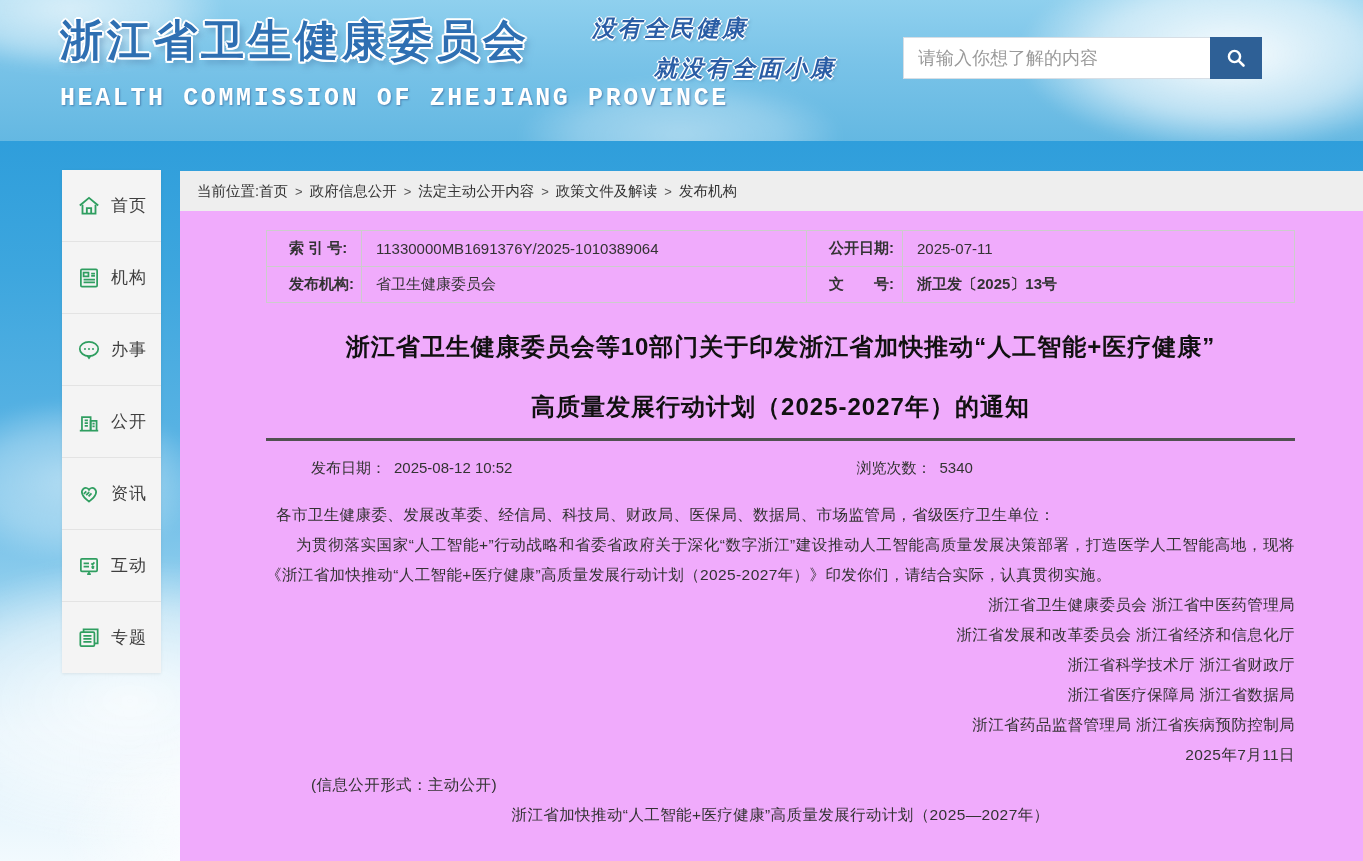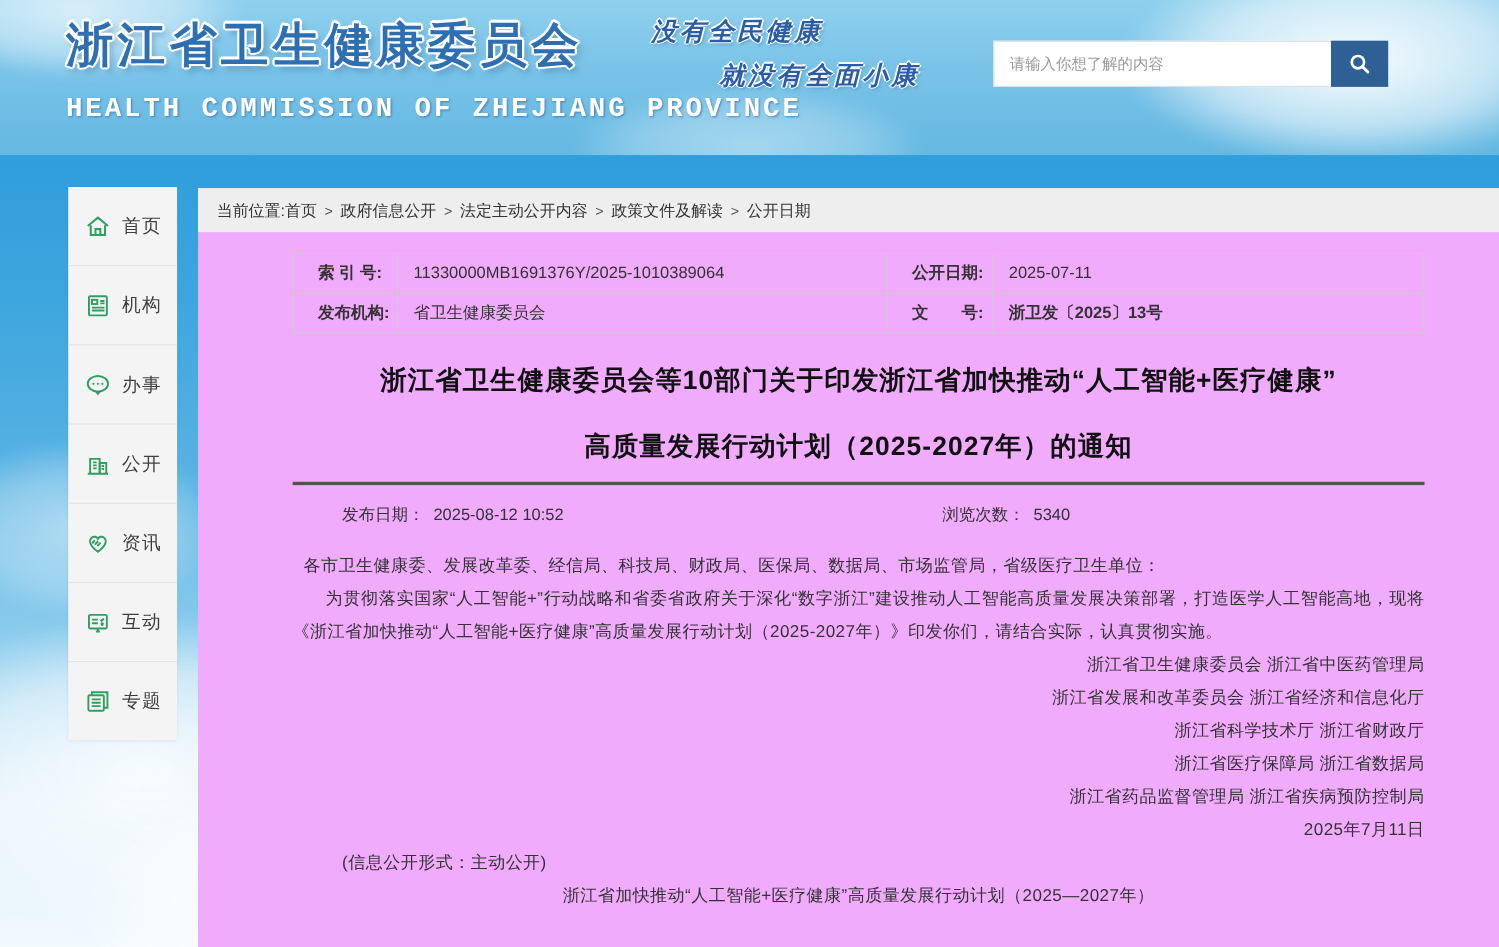--- a/index.html
+++ b/index.html
@@ -20,21 +20,21 @@
   .site-name-en { margin-top:14px; font-size:25px; font-weight:bold; letter-spacing:2.6px; color:#fff;
     text-shadow:1px 1px 2px rgba(60,110,160,.75);font-family:Liberation Mono, monospace; }
 
   .slogan { position:absolute; left:592px; top:13px; font-family:"Liberation Serif","DejaVu Serif",serif;
     font-style:italic; font-weight:bold; color:#2a5da5; font-size:23px; letter-spacing:3px;
     text-shadow:1.5px 0 0 #fff,-1.5px 0 0 #fff,0 1.5px 0 #fff,0 -1.5px 0 #fff,2px 2px 3px rgba(70,120,165,.5); }
   .slogan-line2 { margin-left:62px; margin-top:9px; }
 
   .search-box { position:absolute; left:903px; top:37px; width:359px; height:42px; display:flex; }
   .search-input { flex:1; height:42px; border:1px solid #d7dee5; border-right:none; padding:0 14px;
-    font-size:14px; color:#ec4899; outline:none; background:#fff; }
+    font-size:18px; color:#ec4899; outline:none; background:#fff; }
   .search-input::placeholder { color:#9a9a9a; }
   .search-btn { width:52px; height:42px; border:none; background:#2e6096; cursor:pointer;
     display:flex; align-items:center; justify-content:center; }
 
   
   .sidebar { position:absolute; left:62px; top:170px; width:99px; height:503px; background:#f4f4f4;
     display:flex; flex-direction:column; box-shadow:0 1px 3px rgba(0,0,0,.08); }
   .side-item { flex:1; display:flex; align-items:center; justify-content:center; gap:9px;
     border-bottom:1px solid #e3e3e3; cursor:pointer; }
   .side-item:last-child { border-bottom:none; }
@@ -181,21 +181,21 @@
     <div class="breadcrumb">
       <span>当前位置:</span>
         <a>首页</a>
       <span class="crumb-sep">&gt;</span>
       <a>政府信息公开</a>
       <span class="crumb-sep">&gt;</span>
       <a>法定主动公开内容</a>
       <span class="crumb-sep">&gt;</span>
       <a>政策文件及解读</a>
       <span class="crumb-sep">&gt;</span>
-      <a>公开日期</a>
+      <a>发布机构</a>
     </div>
 
     <div class="content">
 
       <table class="doc-info">
         <tbody>
             <tr>
           <td class="lbl col-l1">索 引 号:</td>
           <td class="col-v1">11330000MB1691376Y/2025-1010389064</td>
           <td class="lbl col-l2">公开日期:</td>

